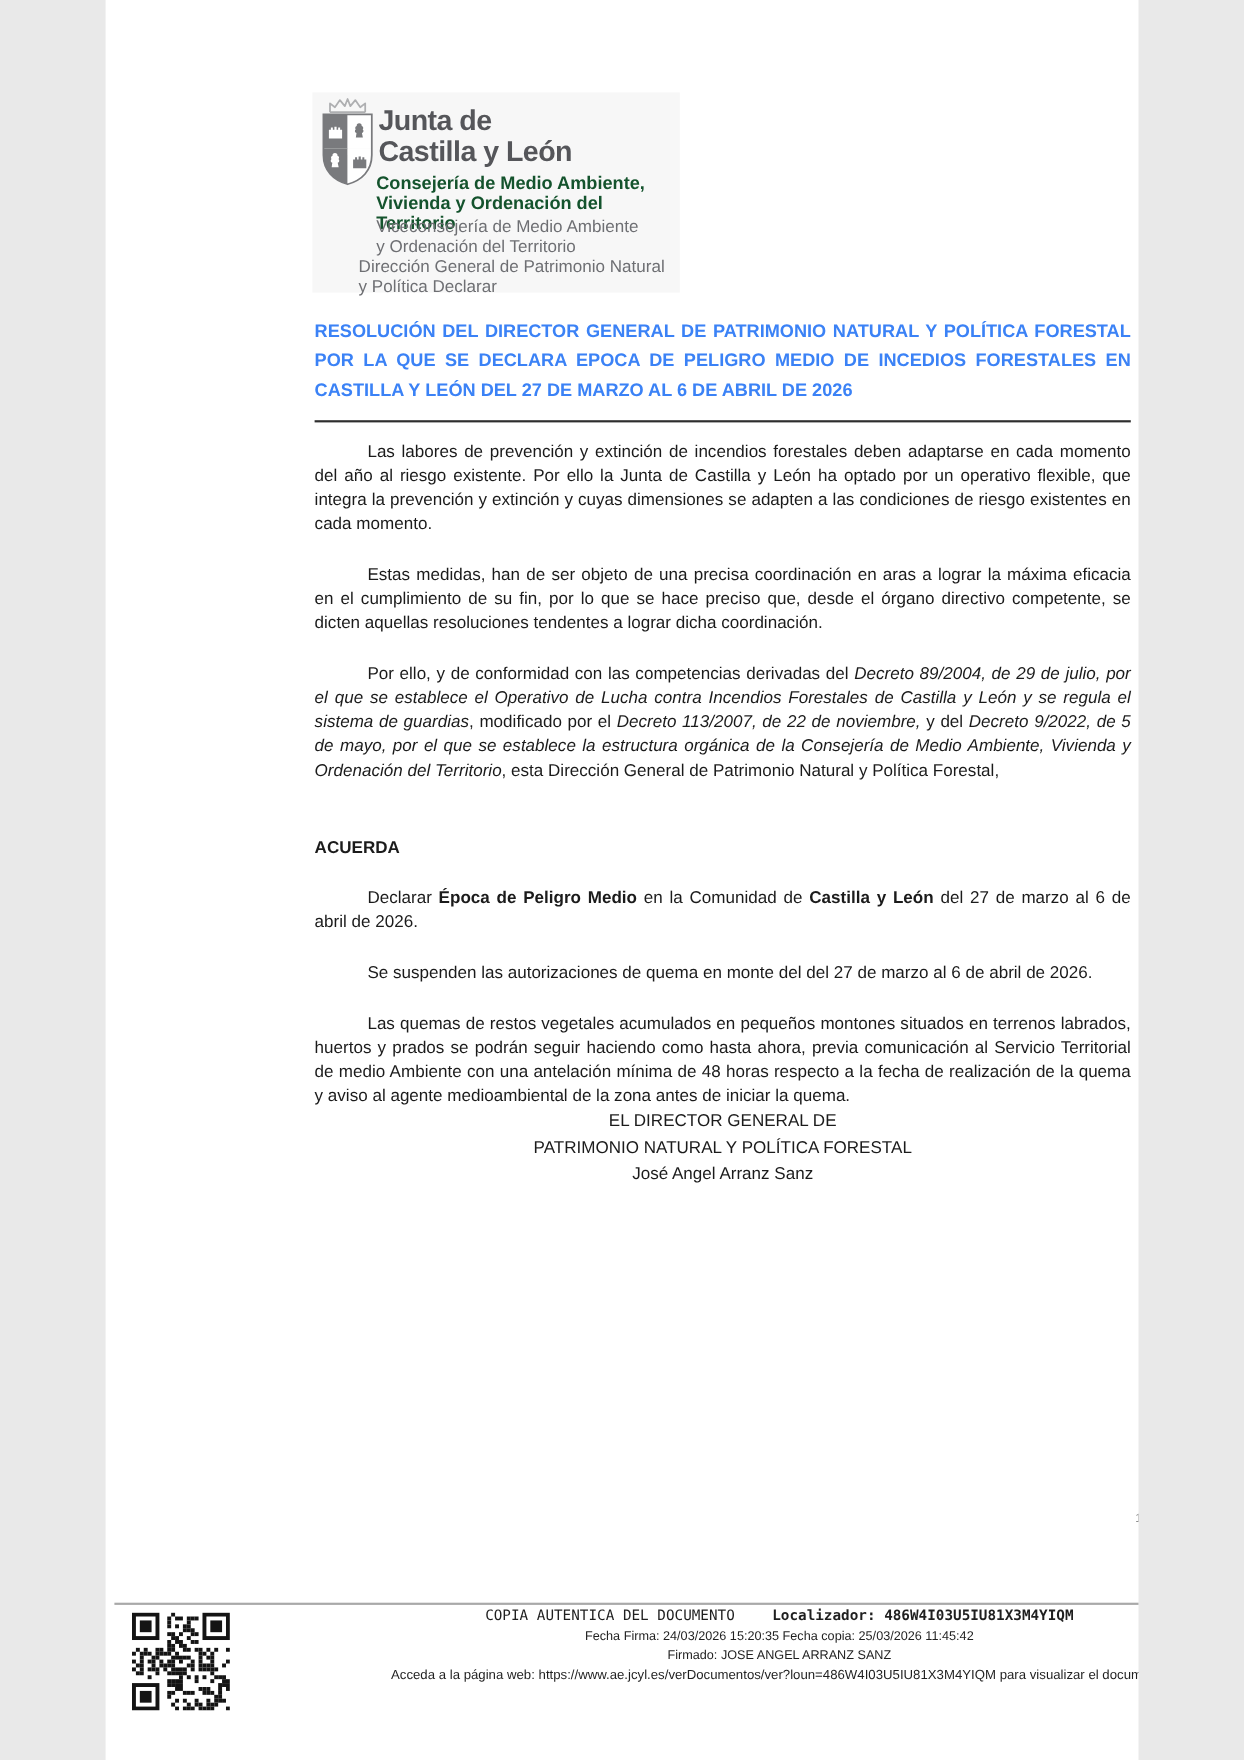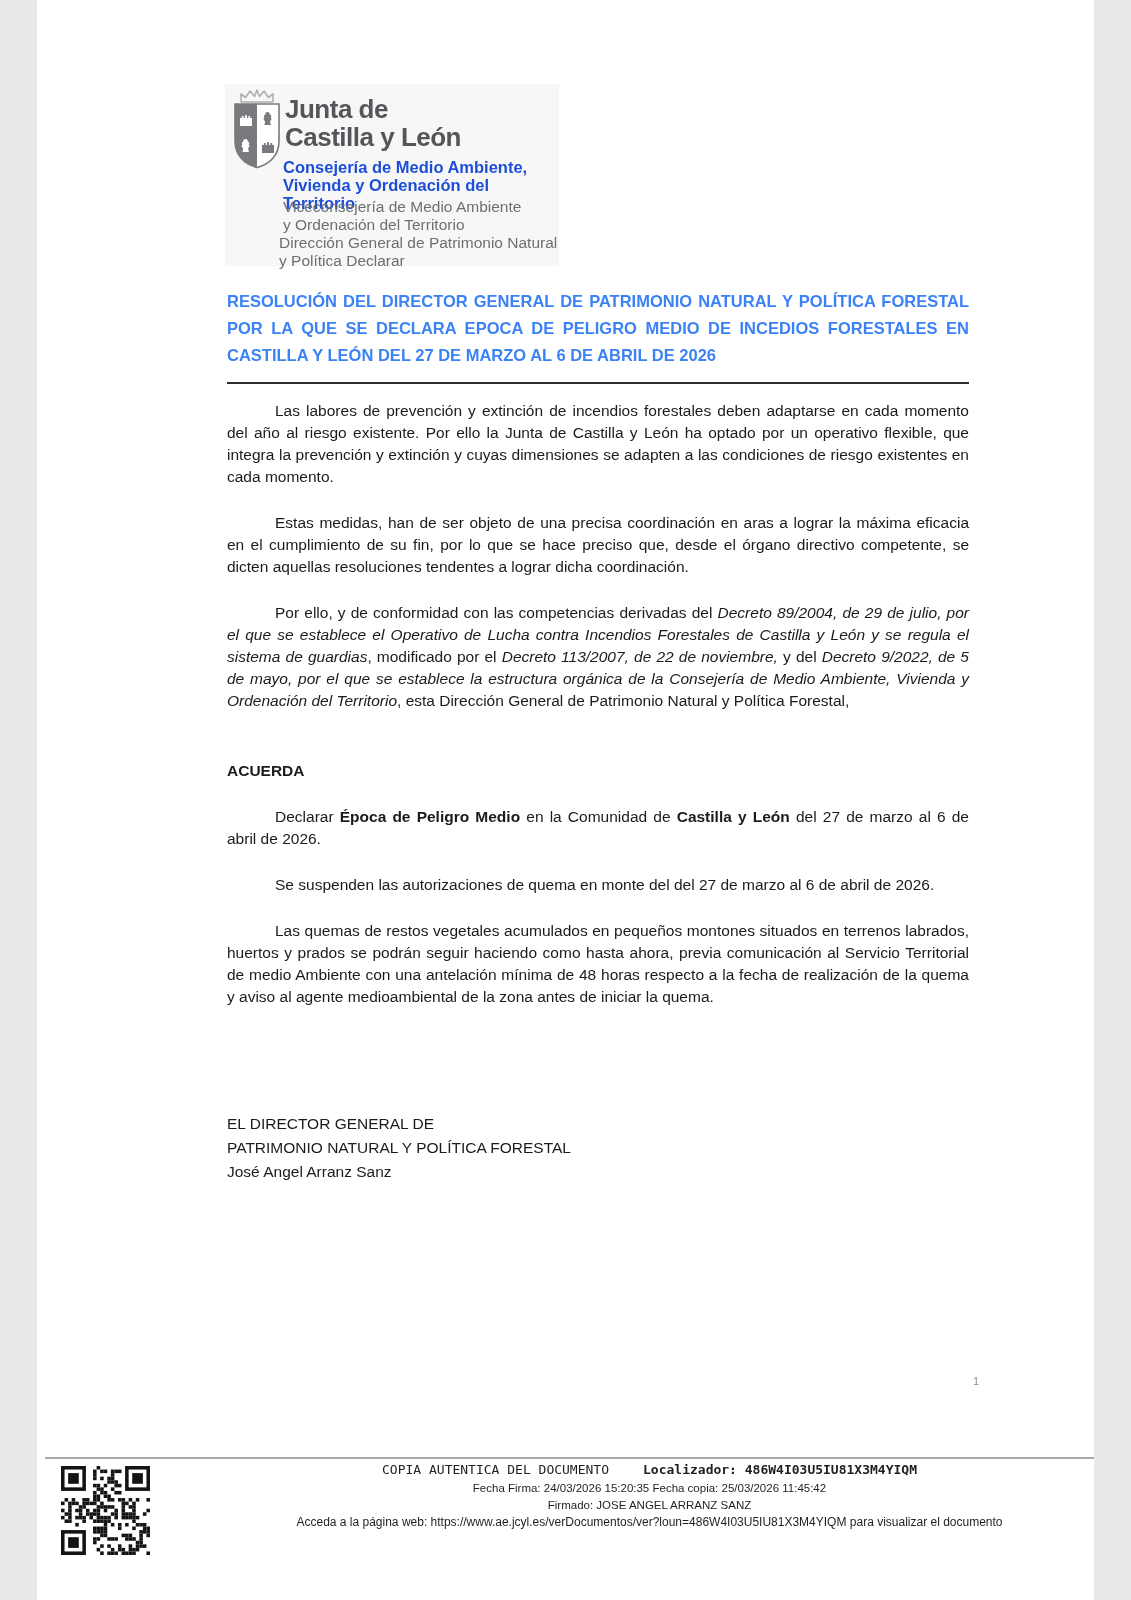--- a/index.html
+++ b/index.html
@@ -1,38 +1,38 @@
 <!DOCTYPE html>
 <html><head>
 <meta charset="utf-8">
 <style>
   html,body{margin:0;padding:0;background:#e9e9e9;}
   .page{
-    position:relative; width:1057px; height:1600px; background:#ffffff;
+    position:relative; width:939px; height:1600px; background:#ffffff;
     font-family:"Liberation Sans","DejaVu Sans",sans-serif; overflow:hidden;
     margin:0 auto;
   }
   
   .logo-panel{position:absolute; left:188px; top:84px; width:334px; height:182px; background:#f7f7f7;}
   .crest{position:absolute; left:6px; top:3px;}
   .org-name{position:absolute; left:60px; top:11px; font-weight:bold; font-size:26px; line-height:28px; color:#55565a; letter-spacing:-0.5px;}
-  .dept{position:absolute; left:58px; top:74px; font-weight:bold; font-size:16.5px; line-height:18px; color:#1d4ed8;}
+  .dept{position:absolute; left:58px; top:74px; font-weight:bold; font-size:16.5px; line-height:18px; color:#14532d;}
   .vice{position:absolute; left:58px; top:114px; font-size:15.5px; line-height:18px; color:#6e6f73;}
-  .dir {position:absolute; left:54px; top:150px; font-size:15.5px; line-height:18px; color:#6e6f73;}
+  .dir {position:absolute; left:42px; top:150px; font-size:15.5px; line-height:18px; color:#6e6f73;}
   
   .content{position:absolute; left:190px; top:288px; width:742px; color:#1b1b1b;}
   .doc-title{margin:0; font-size:16.5px; font-weight:700; line-height:27px; text-align:justify; color:#3b82f6;}
   .title-rule{margin-top:13px; height:2px; background:#2e2e2e;}
   .body-p{margin:24px 0 0 0; font-size:15.5px; line-height:22px; text-align:justify; text-indent:48px;}
   #body-paragraphs .body-p:first-child{margin-top:16px;}
   .it{font-style:italic;}
   .bd{font-weight:700;}
   .acuerda{margin-top:50px; font-size:15.5px; font-weight:700;}
   #acuerda-paragraphs .body-p:first-child{margin-top:26px;}
-  .signature{margin-top:104px; text-align:left; font-size:15.5px; line-height:24px;}
+  .signature{text-align:center; font-size:15.5px; line-height:24px;}
   
   .page-number{position:absolute; left:936px; top:1375px; font-size:11px; color:#8d8d8d;}
   
   .footer-rule{position:absolute; left:8px; top:1457px; width:1115px; height:2px; background:#a9a9a9;}
   .qr{position:absolute; left:24px; top:1466px; width:89px; height:89px;}
   .footer-text{position:absolute; left:130px; top:1461px; width:965px; text-align:center; color:#1f1f1f;}
   .f-mono{font-family:"DejaVu Sans Mono","Liberation Mono",monospace; font-size:13px; line-height:17px; margin-bottom:2px;}
   .f-mono .loc{margin-left:34px; font-weight:bold;}
   .f-line{font-size:11.5px; line-height:17px;}
   .f-url{font-size:12px; line-height:17px;}

